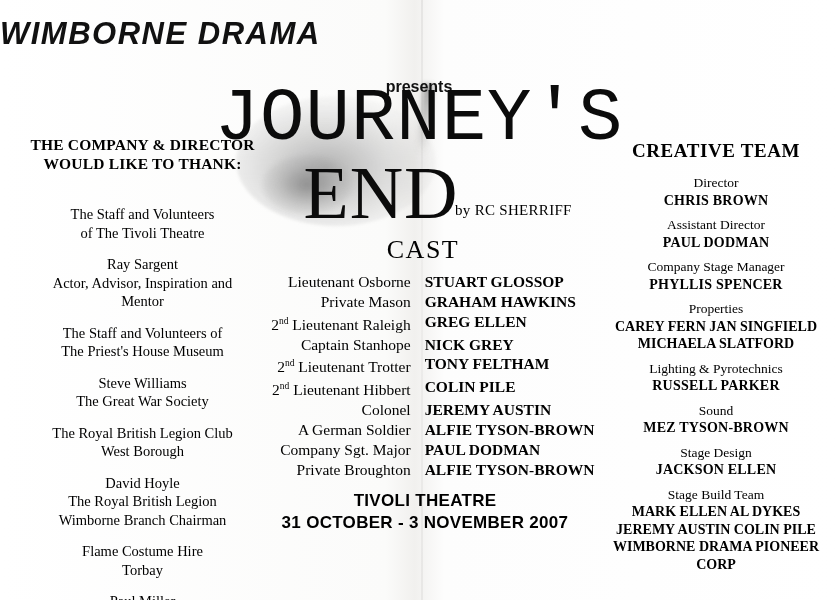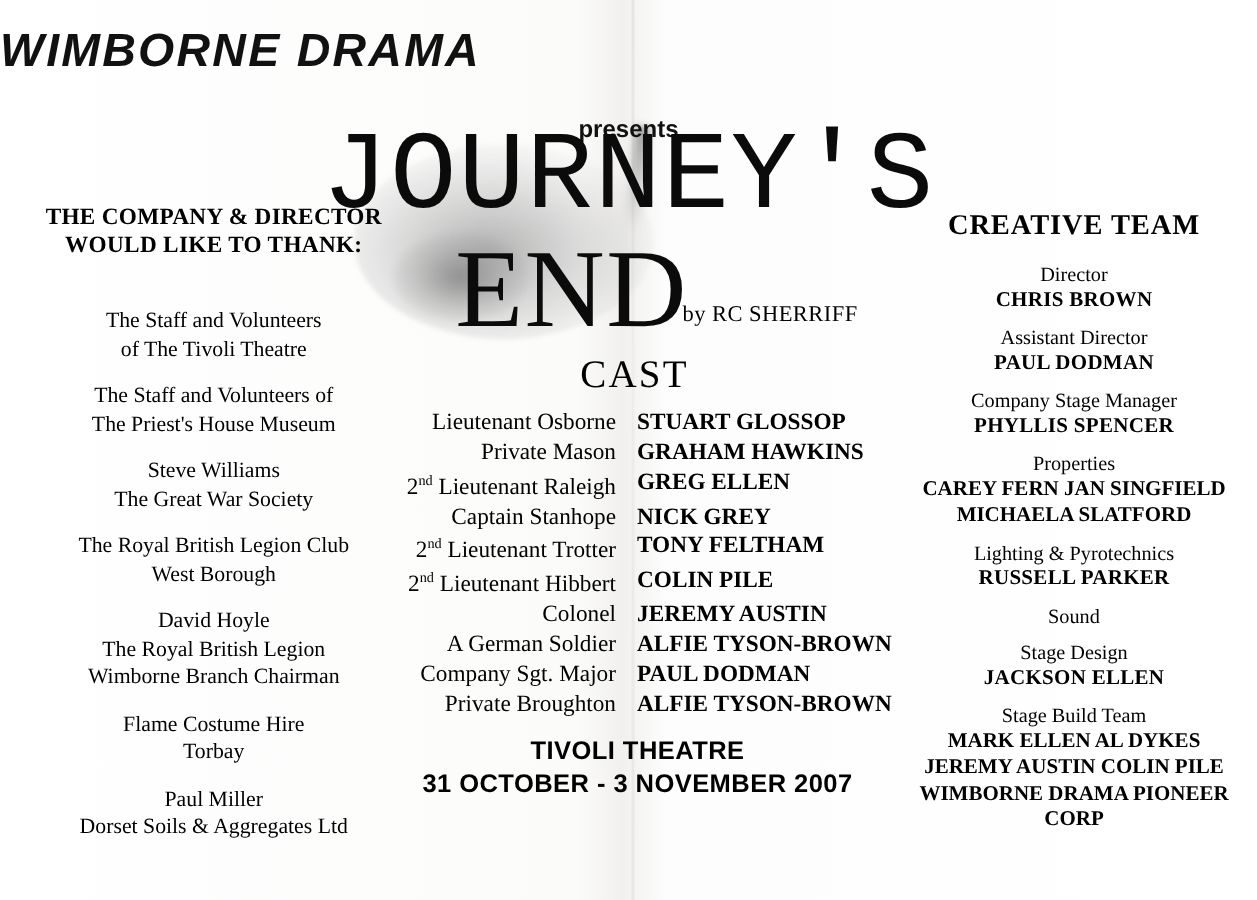--- a/index.html
+++ b/index.html
@@ -258,20 +258,25 @@
     <div class="left-heading">
       <span class="ln">THE COMPANY &amp; DIRECTOR</span>
       <span class="ln">WOULD LIKE TO THANK:</span>
     </div>
     <div id="thanks-list">
         <div class="thank-block">
           <span class="ln">The Staff and Volunteers</span>
           <span class="ln">of The Tivoli Theatre</span>
         </div>
         <div class="thank-block">
+          <span class="ln">Ray Sargent</span>
+          <span class="ln">Actor, Advisor, Inspiration and</span>
+          <span class="ln">Mentor</span>
+        </div>
+        <div class="thank-block">
           <span class="ln">The Staff and Volunteers of</span>
           <span class="ln">The Priest's House Museum</span>
         </div>
         <div class="thank-block">
           <span class="ln">Steve Williams</span>
           <span class="ln">The Great War Society</span>
         </div>
         <div class="thank-block">
           <span class="ln">The Royal British Legion Club</span>
           <span class="ln">West Borough</span>
@@ -373,20 +378,23 @@
           </div>
         </div>
         <div class="crew-block">
           <div class="crew-role">Lighting &amp; Pyrotechnics</div>
           <div class="crew-name">
             <span class="ln">RUSSELL PARKER</span>
           </div>
         </div>
         <div class="crew-block">
           <div class="crew-role">Sound</div>
+          <div class="crew-name">
+            <span class="ln">MEZ TYSON-BROWN</span>
+          </div>
         </div>
         <div class="crew-block">
           <div class="crew-role">Stage Design</div>
           <div class="crew-name">
             <span class="ln">JACKSON ELLEN</span>
           </div>
         </div>
         <div class="crew-block">
           <div class="crew-role">Stage Build Team</div>
           <div class="crew-name wide">

